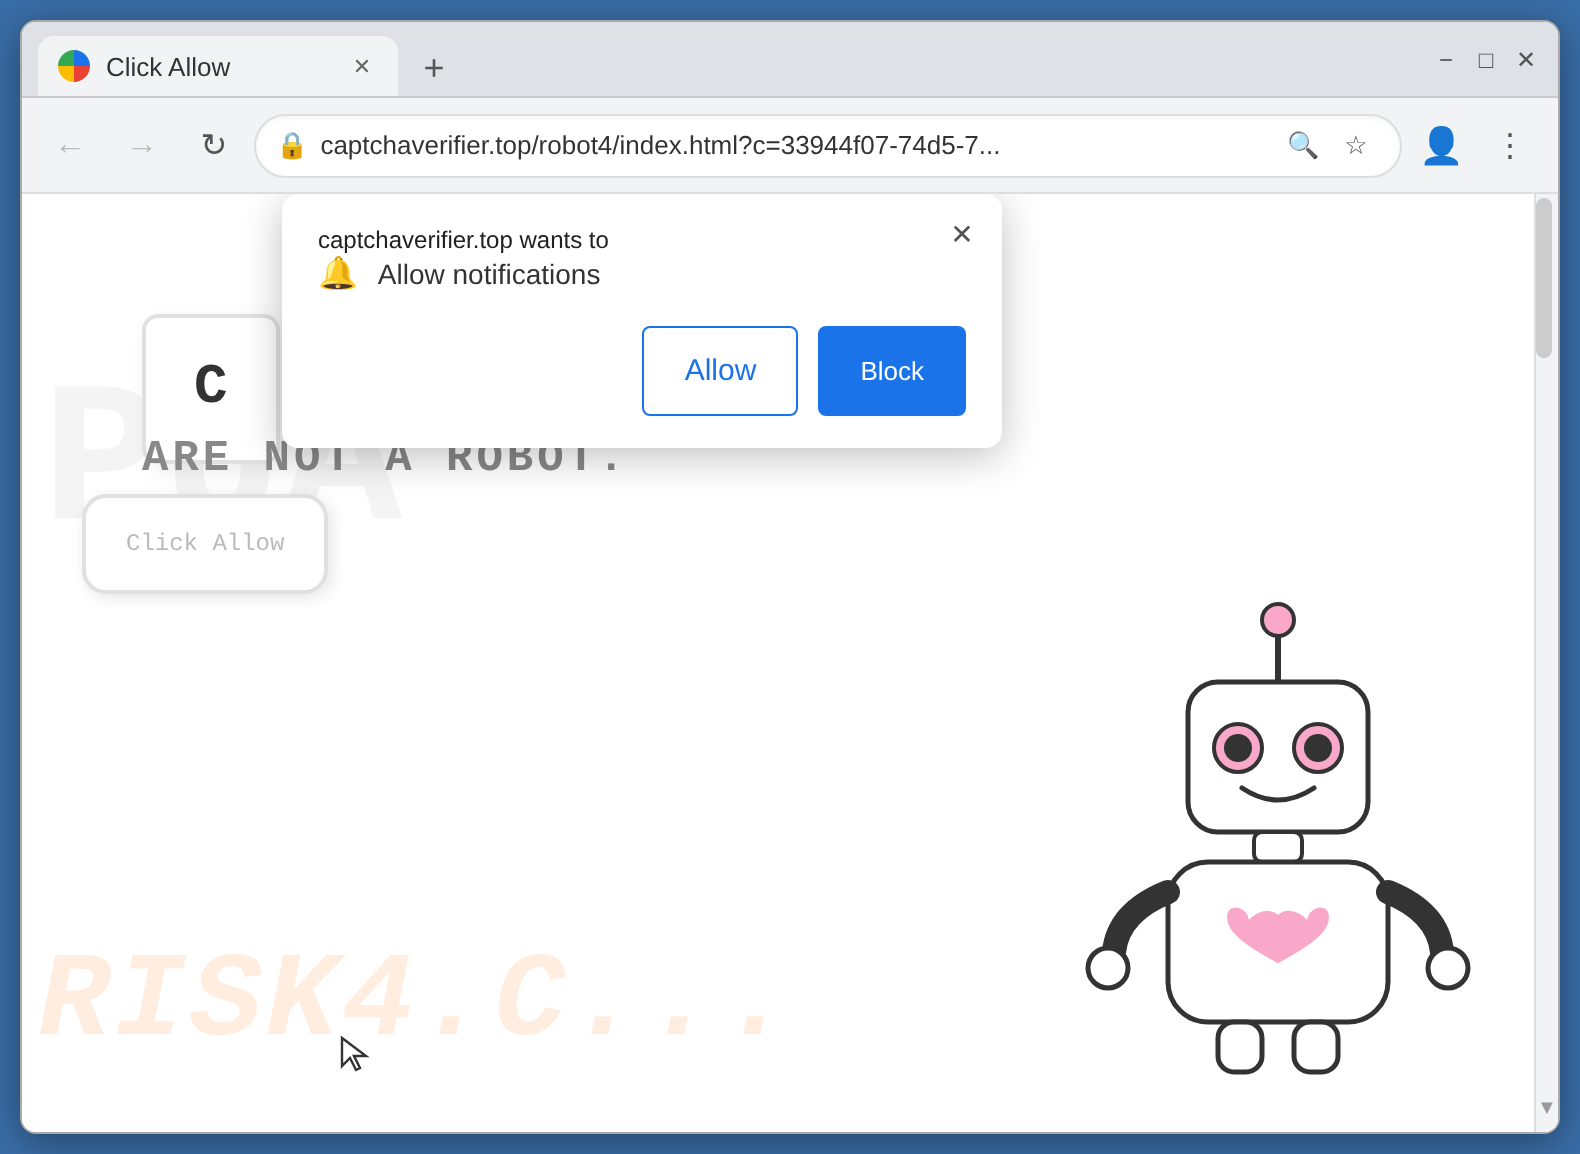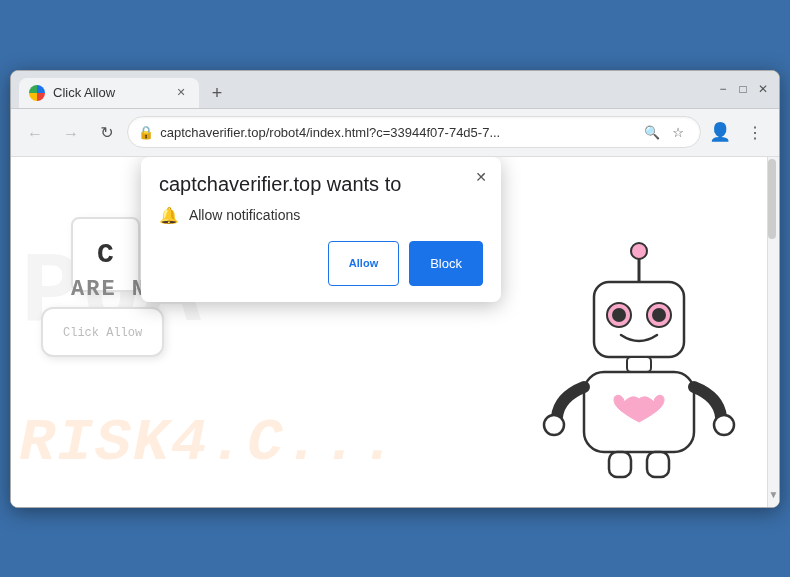--- a/index.html
+++ b/index.html
@@ -10,21 +10,21 @@
       overflow: hidden;
       background: #3a6ea8;
       display: flex;
       align-items: center;
       justify-content: center;
     }
 
     
     .browser-window {
       width: 770px;
-      height: 438px;
+      height: 557px;
       background: #fef9c3;
       border-radius: 8px;
       box-shadow: 0 4px 20px rgba(0,0,0,0.4);
       display: flex;
       flex-direction: column;
       overflow: hidden;
       border: 1px solid #aaa;
     }
 
     
@@ -324,23 +324,22 @@
       border-radius: 50%;
       display: flex;
       align-items: center;
       justify-content: center;
       cursor: pointer;
       color: #555;
       font-size: 14px;
     }
 
     .dialog-title {
-      font-size: 20px;
+      font-size: 12px;
       color: #202124;
-      margin-bottom: 10px;
       font-weight: 400;
     }
 
     .dialog-permission {
       display: flex;
       align-items: center;
       gap: 10px;
       margin-bottom: 16px;
     }
 
@@ -359,22 +358,22 @@
       justify-content: flex-end;
       gap: 10px;
     }
 
     .btn-allow {
       padding: 6px 20px;
       border: 1px solid #1a73e8;
       border-radius: 4px;
       background: white;
       color: #1a73e8;
-      font-size: 11px;
-      font-weight: 700;
+      font-size: 15px;
+      font-weight: 400;
       cursor: pointer;
       margin-left: 24px;
     }
 
     .btn-block {
       padding: 14px 20px;
       border: 1px solid #1a73e8;
       border-radius: 4px;
       background: #1a73e8;
       color: white;

